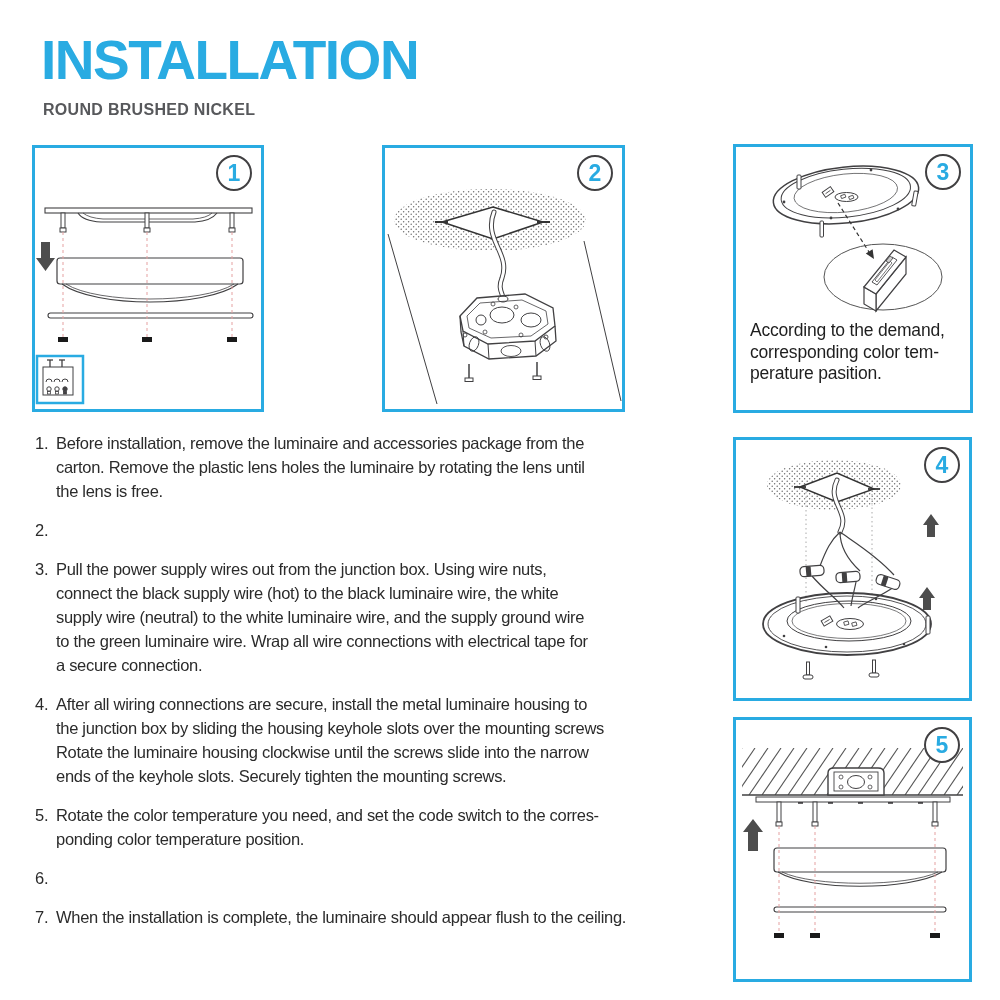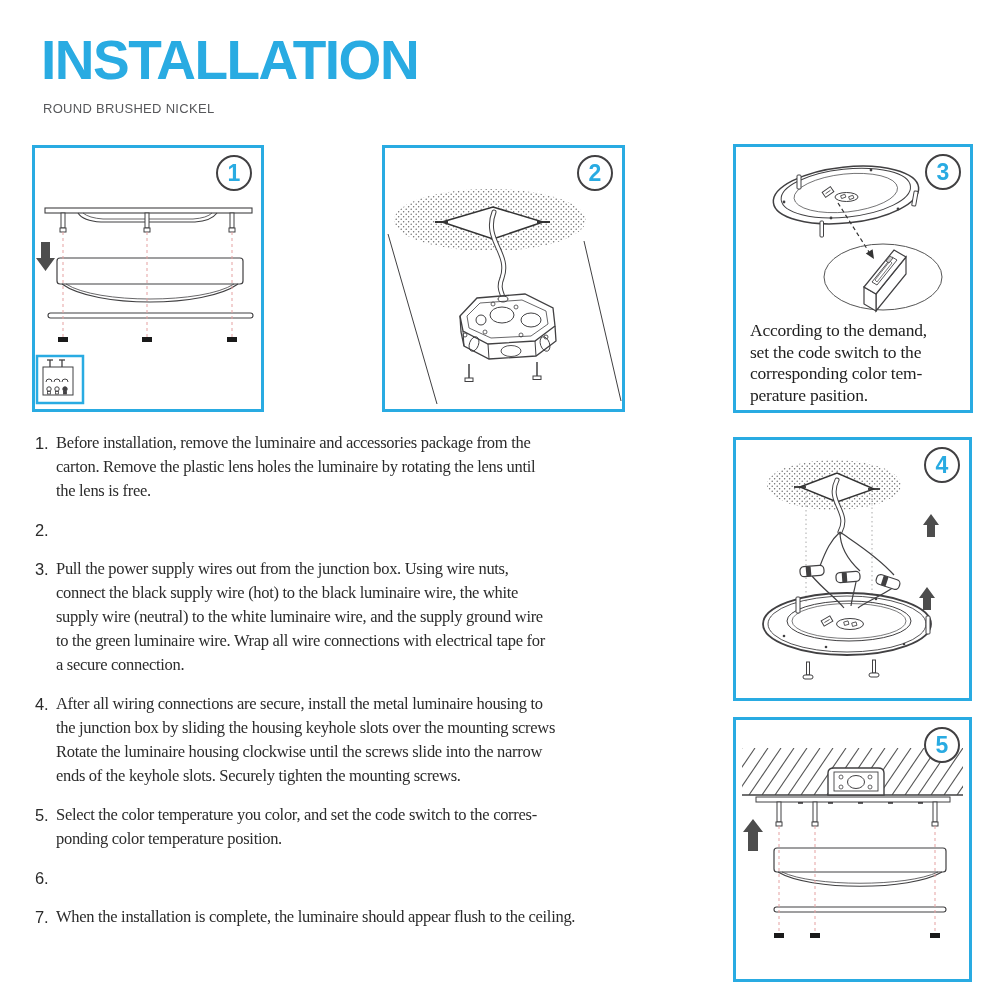--- a/index.html
+++ b/index.html
@@ -2,21 +2,21 @@
 <html style="--accent: #29ABE2;"><head>
 <meta charset="utf-8">
 <style>
   * { margin:0; padding:0; box-sizing:border-box; }
   html,body { background:#ffffff; }
   body { font-family:"Liberation Sans","DejaVu Sans",sans-serif; }
   .sheet { position:relative; width:1000px; height:1000px; background:#fff; overflow:hidden; }
 
   .title { position:absolute; left:41px; top:28px; font-size:55px; font-weight:800;
            letter-spacing:-1.5px; color:var(--accent,#29ABE2); }
-  .subtitle { position:absolute; left:43px; top:101px; font-size:13px; font-weight:400;
+  .subtitle { position:absolute; left:43px; top:101px; font-size:16px; font-weight:700;
               letter-spacing:0.3px; color:#57585B;text-align:right; }
 
   .panel { position:absolute; border:3px solid var(--accent,#29ABE2); background:#fff; }
   .p1 { left:32px;  top:145px; width:232px; height:267px; }
   .p2 { left:382px; top:145px; width:243px; height:267px; }
   .p3 { left:733px; top:144px; width:240px; height:269px; }
   .p4 { left:733px; top:437px; width:239px; height:264px; }
   .p5 { left:733px; top:717px; width:239px; height:265px; }
   .panel svg { position:absolute; left:0; top:0; }
 
@@ -26,21 +26,21 @@
            color:var(--accent,#29ABE2); font-size:23px; font-weight:800; }
 
   .caption { position:absolute; left:14px; top:173px; font-size:17.5px; line-height:21.5px;
              color:#1E1E1E; letter-spacing:-0.2px; }
   .caption .line { white-space:pre; }
 
   .instructions { position:absolute; left:35px; top:431px; width:690px;
                   color:#2B2B2B; font-size:16.5px; line-height:24px; letter-spacing:-0.3px; }
   .instr { display:flex; margin-bottom:15px; }
   .inum { width:21px; flex:none; }
-  .line { white-space:pre;font-family:Liberation Serif, serif; }
+  .line { white-space:pre; }
 </style>
 </head>
 <body>
 
 <div class="sheet">
 
   <div class="title">INSTALLATION</div>
   <div class="subtitle">ROUND BRUSHED NICKEL</div>
 
   <section class="panel p1">
@@ -191,21 +191,20 @@
         <polygon points="140,147 170,110 170,127 140,164"></polygon>
         <polygon points="128,140 140,147 140,164 128,157"></polygon>
         <polygon points="128,140 158,103 170,110 140,147"></polygon>
         <polygon points="136,135 156,110 161,113 141,138" stroke-width="0.9"></polygon>
         <polygon points="139,133 154,114 156,116 141,135" stroke-width="0.7" fill="none"></polygon>
         <polygon points="150,114 154,109 157,111 153,116" fill="#cfcfcf" stroke-width="0.8"></polygon>
       </g>
     </svg>
     <div class="caption">
       <div class="line">According to the demand,</div>
-      <div class="line">set the code switch to the</div>
       <div class="line">corresponding color tem-</div>
       <div class="line">perature pasition.</div>
     </div>
     <div class="badge">
       <span>3</span>
     </div>
   </section>
 
   <section class="panel p4">
     <svg width="233" height="258" viewBox="0 0 233 258">
@@ -395,21 +394,21 @@
       <div class="ilines">
         <div class="line">After all wiring connections are secure, install the metal luminaire housing to</div>
         <div class="line">the junction box by sliding the housing keyhole slots over the mounting screws</div>
         <div class="line">Rotate the luminaire housing clockwise until the screws slide into the narrow</div>
         <div class="line">ends of the keyhole slots. Securely tighten the mounting screws.</div>
       </div>
     </div>
     <div class="instr">
       <span class="inum">5.</span>
       <div class="ilines">
-        <div class="line">Select the color temperature you color, and set the code switch to the corres-</div>
+        <div class="line">Rotate the color temperature you need, and set the code switch to the corres-</div>
         <div class="line">ponding color temperature position.</div>
       </div>
     </div>
     <div class="instr">
       <span class="inum">6.</span>
     </div>
     <div class="instr">
       <span class="inum">7.</span>
       <div class="ilines">
         <div class="line">When the installation is complete, the luminaire should appear flush to the ceiling.</div>

